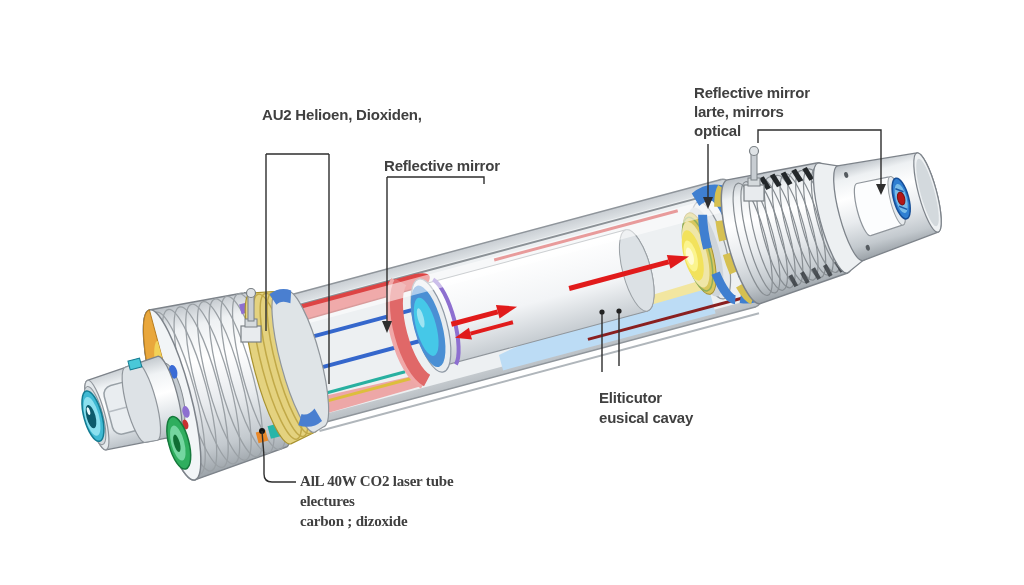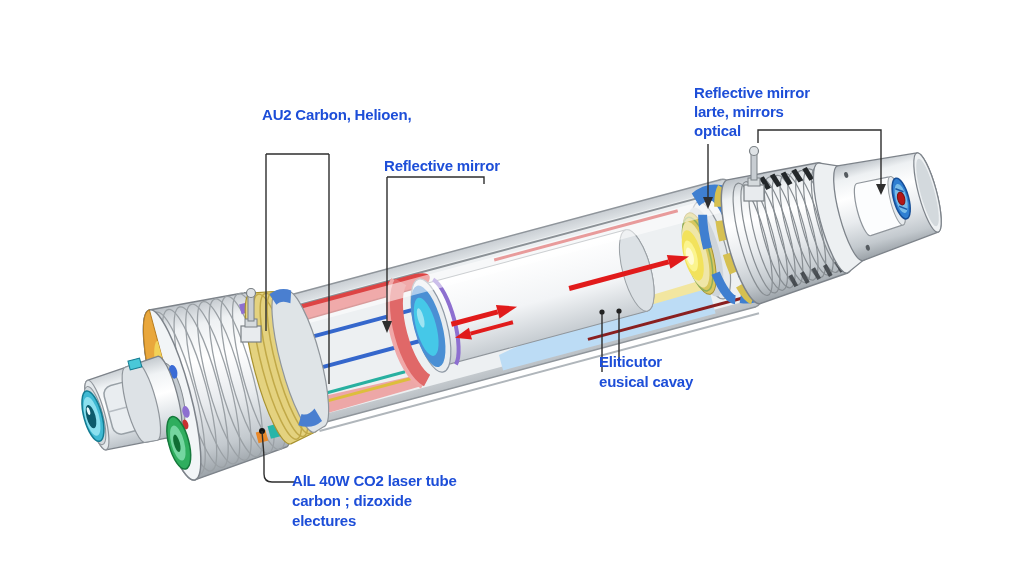--- a/index.html
+++ b/index.html
@@ -1,25 +1,25 @@
 <!DOCTYPE html>
 <html><head>
 <meta charset="utf-8">
 <style>
   html,body{margin:0;padding:0;background:#fff;}
   .stage{position:relative;width:1024px;height:585px;background:#ffffff;overflow:hidden;
          font-family:"Liberation Sans",sans-serif;}
   .stage svg{position:absolute;left:0;top:0;}
-  .lbl{position:absolute;color:#1d4ed8;font-weight:700;letter-spacing:-0.2px;white-space:nowrap;}
+  .lbl{position:absolute;color:#404040;font-weight:700;letter-spacing:-0.2px;white-space:nowrap;}
   .lbl span{display:block;}
   .lbl-gas{left:262px;top:105px;font-size:15px;line-height:19px;}
   .lbl-mirror-mid{left:384px;top:156px;font-size:15px;line-height:19px;}
   .lbl-mirror-right{left:694px;top:83px;font-size:15px;line-height:19px;}
-  .lbl-cavity{left:599px;top:352px;font-size:15px;line-height:20px;}
-  .lbl-tube{left:292px;top:471px;font-size:15px;line-height:20px;}
+  .lbl-cavity{left:599px;top:388px;font-size:15px;line-height:20px;}
+  .lbl-tube{left:300px;top:471px;font-size:15px;line-height:20px;font-family:Liberation Serif, serif;}
 </style>
 </head>
 <body>
 
 <div class="stage">
 
 <svg width="1024" height="585" viewBox="0 0 1024 585">
   <defs>
     <linearGradient id="gl" x1="0" y1="0" x2="0" y2="1">
       <stop offset="0" stop-color="#c9ced3"></stop>
@@ -258,37 +258,37 @@
     <polygon points="876,184 886,184 881,195" fill="#2e2e2e" stroke="none"></polygon>
     <path d="M602,314 V372 M619,313 V366"></path>
     <circle cx="602" cy="312" r="2.6" fill="#222" stroke="none"></circle>
     <circle cx="619" cy="311" r="2.6" fill="#222" stroke="none"></circle>
     <circle cx="262" cy="431" r="3" fill="#111" stroke="none"></circle>
     <path d="M262,431 C263,445 264,452 264,460 V474 Q264,482 272,482 H296"></path>
   </g>
 </svg>
 
 <div class="lbl lbl-gas">
-  <span>AU2 Carbon, Helioen,</span>
+  <span>AU2 Helioen, Dioxiden,</span>
 </div>
 
 <div class="lbl lbl-mirror-mid">
   <span>Reflective mirror</span>
 </div>
 
 <div class="lbl lbl-mirror-right">
   <span>Reflective mirror</span>
   <span>larte, mirrors</span>
   <span>optical</span>
 </div>
 
 <div class="lbl lbl-cavity">
   <span>Eliticutor</span>
   <span>eusical cavay</span>
 </div>
 
 <div class="lbl lbl-tube">
   <span>AlL 40W CO2 laser tube</span>
+  <span>electures</span>
   <span>carbon ; dizoxide</span>
-  <span>electures</span>
 </div>
 
 </div>
 
 </body></html>

